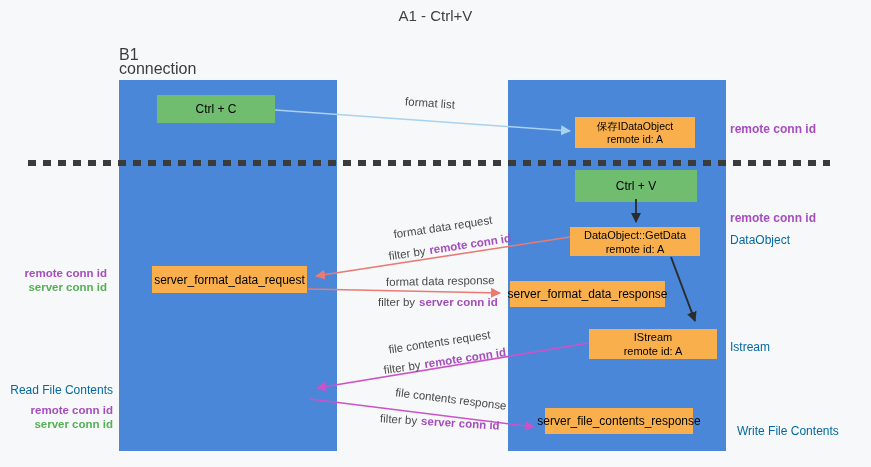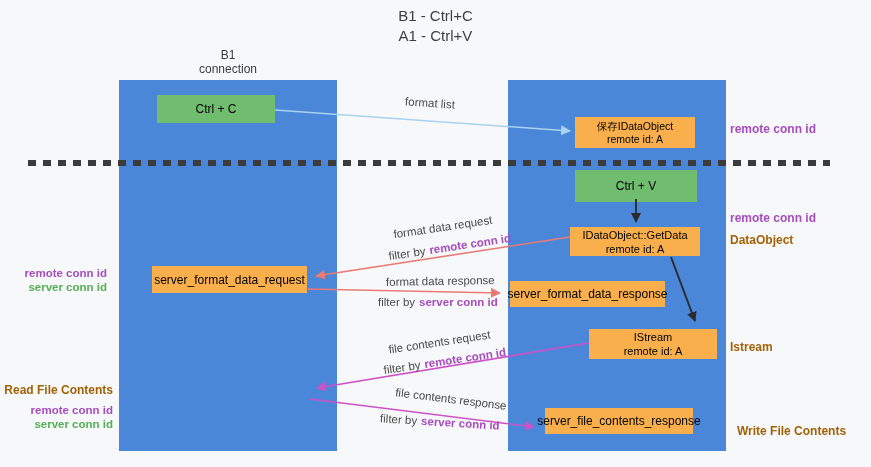--- a/index.html
+++ b/index.html
@@ -1,48 +1,47 @@
 <!DOCTYPE html>
 <html style="--column-blue: #4b87d9; --box-green: #71bd70; --box-orange: #f9b04c; --arrow-lightblue: #a8d2f0; --arrow-red: #e97a74; --arrow-magenta: #cc52c8; --arrow-black: #2b2b2b; --dashed-line: #3b3b3b; --text-purple: #a64dbe; --text-green: #55b055; --text-dark: #3c3c3c;"><head>
 <meta charset="utf-8">
 <style>
   *{margin:0;padding:0;box-sizing:border-box}
   html,body{background:#f7f8f9}
   body{font-family:"Liberation Sans",sans-serif;color:#3c3c3c}
   .stage{position:relative;width:871px;height:467px;background:#f7f8f9;overflow:hidden}
 
   .title{position:absolute;left:0;top:6px;width:871px;text-align:center;font-size:15px;line-height:20px;color:#3f3f3f;z-index:5}
-  .colhead{position:absolute;width:218px;text-align:center;font-size:12px;line-height:14px;color:#3c3c3c;z-index:5}
+  .colhead{position:absolute;width:218px;font-size:16px;line-height:14px;color:#3c3c3c;z-index:5}
 
   .column{position:absolute;top:80px;width:218px;height:371px;background:var(--column-blue,#4b87d9);z-index:1}
 
   .node{position:absolute;display:flex;flex-direction:column;align-items:center;justify-content:center;color:#000000;text-align:center;z-index:3}
   .green{background:var(--box-green,#71bd70);font-size:11.5px}
   .orange{background:var(--box-orange,#f9b04c)}
   .one{font-size:12px;white-space:nowrap}
   .two{font-size:10.5px;line-height:13px;white-space:nowrap}
 
   svg.arrows{position:absolute;left:0;top:0;z-index:4;pointer-events:none}
 
   .lbl{position:absolute;font-size:11.5px;color:#4a4a4a;white-space:nowrap;z-index:5}
   .lbl .fb{margin-right:4px}
   .purple{color:var(--text-purple,#a64dbe);font-weight:bold}
   .greentx{color:var(--text-green,#55b055);font-weight:bold}
   .side{position:absolute;font-size:12px;white-space:nowrap;z-index:5}
   .side.bold{font-weight:bold}
   .rightalign{text-align:right}
-  .darktx{color:#a16207;font-weight:bold}
+  .darktx{color:#0369a1;font-weight:normal}
 </style>
 </head>
 <body>
 
 <div class="stage">
 
   <div class="title">
-    <div>B1 - Ctrl+C</div>
     <div>A1 - Ctrl+V</div>
   </div>
 
   <div class="colhead" style="left:119px;top:48px">
     <div>B1</div>
     <div>connection</div>
   </div>
 
   <div class="column" style="left:119px"></div>
   <div class="column" style="left:508px"></div>
@@ -54,21 +53,21 @@
   <div class="node orange two" style="left:575px;top:117px;width:120px;height:31px">
     <span>保存IDataObject</span>
     <span>remote id: A</span>
   </div>
 
   <div class="node green one" style="left:575px;top:170px;width:122px;height:32px">
     <span>Ctrl + V</span>
   </div>
 
   <div class="node orange two" style="left:570px;top:227px;width:130px;height:29px;font-size:11px;line-height:14px">
-    <span>IDataObject::GetData</span>
+    <span>DataObject::GetData</span>
     <span>remote id: A</span>
   </div>
 
   <div class="node orange one" style="left:152px;top:266px;width:155px;height:27px">
     <span>server_format_data_request</span>
   </div>
 
   <div class="node orange one" style="left:510px;top:281px;width:155px;height:26px">
     <span>server_format_data_response</span>
   </div>

